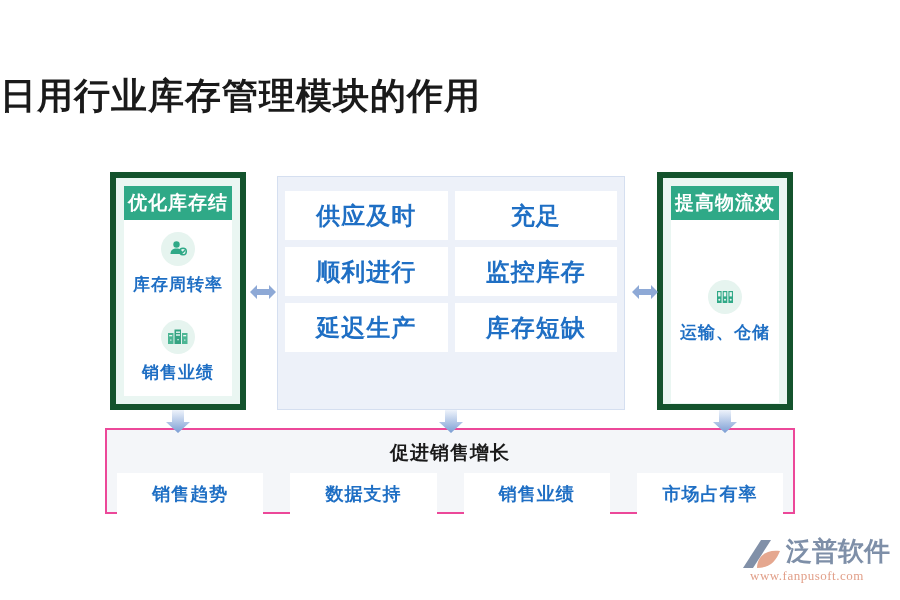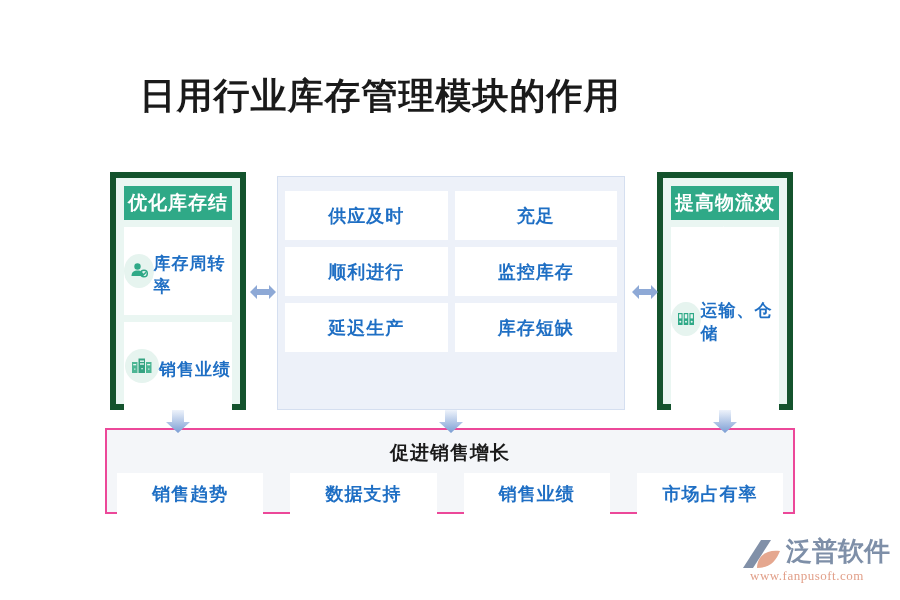--- a/index.html
+++ b/index.html
@@ -14,21 +14,20 @@
     overflow: hidden;
     position: relative;
   }
 
   
   .page-title {
     position: absolute;
     top: 72px;
     left: 0;
     width: 760px;
-    text-align: center;
     font-size: 36px;
     font-weight: bold;
     color: #1a1a1a;
     letter-spacing: 1px;
     font-family: "Liberation Serif", "DejaVu Serif", serif;
   }
 
   
   .diagram {
     position: absolute;
@@ -91,23 +90,22 @@
     color: #ffffff;
     font-size: 19px;
     font-weight: bold;
     text-align: center;
     line-height: 34px;
     height: 34px;
     letter-spacing: 1px;
   }
   .panel-teal .cell {
     background: #ffffff;
-    margin-top: 7px;
     display: flex;
-    flex-direction: row;
+    flex-direction: column;
     align-items: center;
     justify-content: center;
   }
   .panel-teal .cell-label {
     font-size: 17px;
     font-weight: bold;
     color: #1f6fc4;
     letter-spacing: 1px;
     margin-top: 7px;
   }
@@ -142,21 +140,21 @@
     grid-template-columns: 1fr 1fr;
     gap: 7px;
     margin-top: 7px;
   }
   .grid2 .cell {
     background: #ffffff;
     height: 49px;
     display: flex;
     align-items: center;
     justify-content: center;
-    font-size: 18px;
+    font-size: 24px;
     font-weight: bold;
     color: #1f6fc4;
     letter-spacing: 1px;
     position: relative;
     z-index: 12;
   }
 
   
   .panel-gray {
     background: #f4f6f9;

